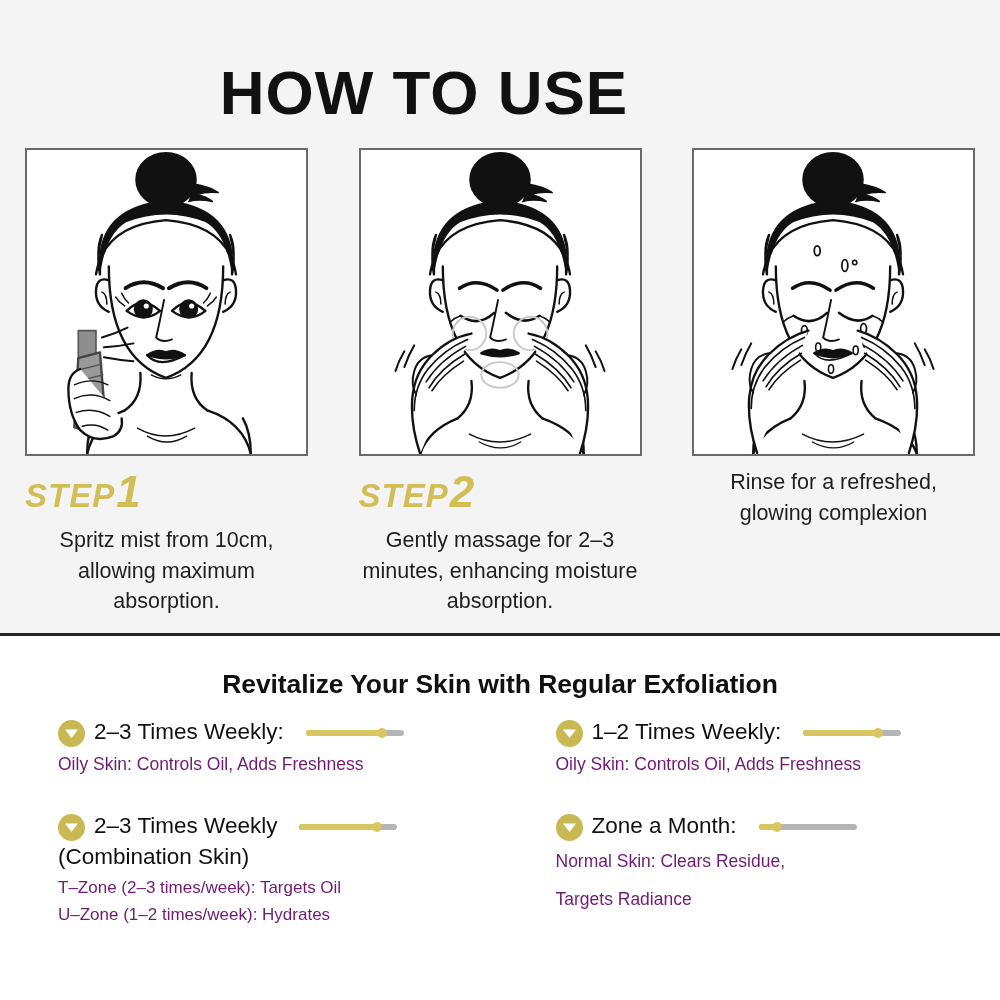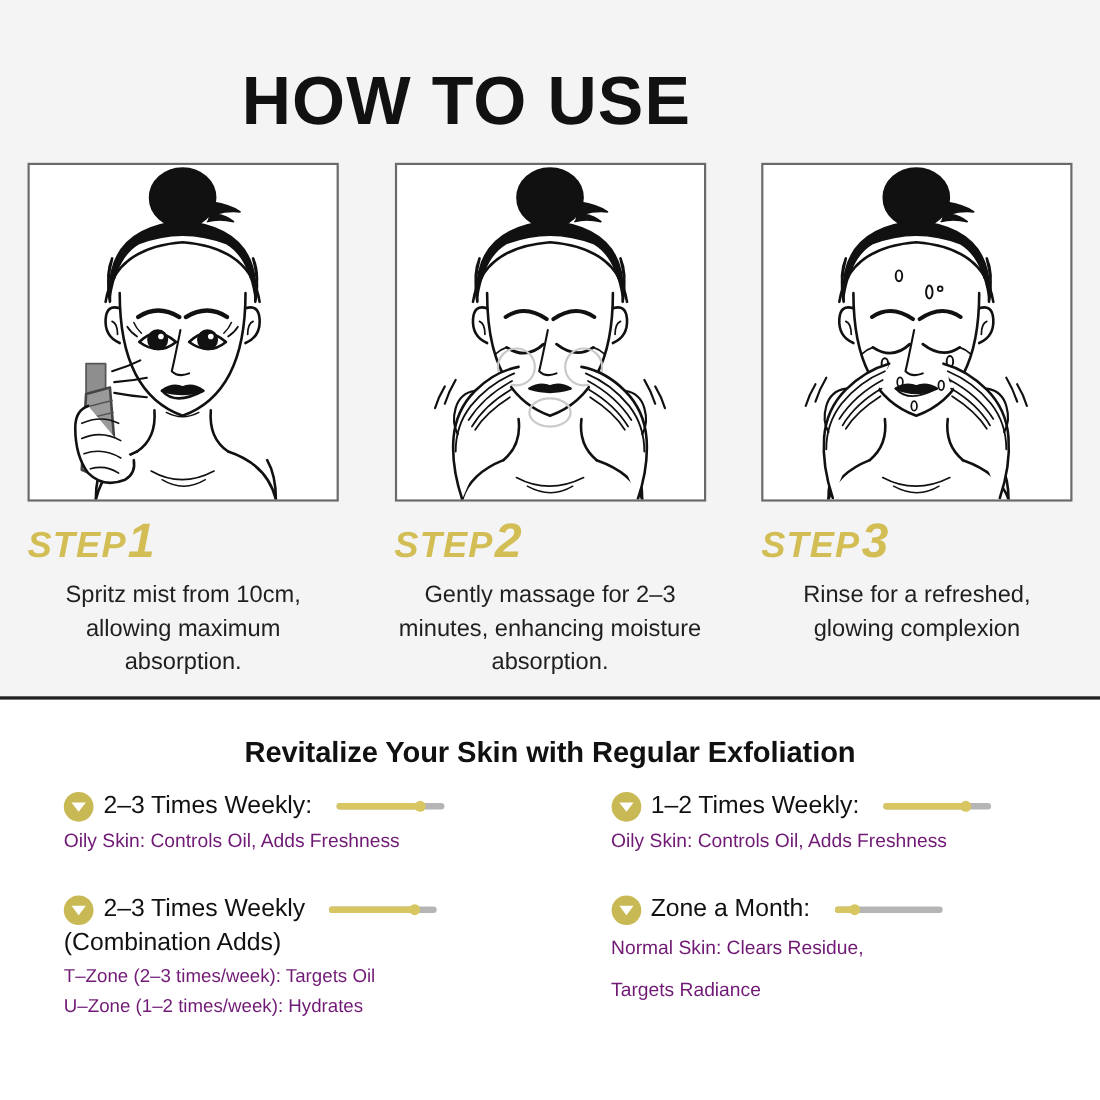--- a/index.html
+++ b/index.html
@@ -377,23 +377,20 @@
               <path d="M174 213 q22 14 32 30" stroke-width="1.6"></path>
               <path d="M206 206 q14 2 18 16 q4 14 -2 24" stroke-width="2"></path>
 
               <path d="M58 196 q-6 10 -10 22" stroke-width="2"></path>
               <path d="M48 202 q-6 10 -9 20" stroke-width="2"></path>
               <path d="M224 196 q6 10 10 22" stroke-width="2"></path>
               <path d="M234 202 q6 10 9 20" stroke-width="2"></path>
             </g>
           </svg>
         </div>
-        <div class="step-label">
-          <span class="step-word">STEP</span><span class="step-num">3</span>
-        </div>
         <div class="step-desc">Rinse for a refreshed, glowing complexion</div>
       </div>
 
     </div>
   </div>
 
   <div class="bottom-section">
 
     <div class="section-heading">Revitalize Your Skin with Regular Exfoliation</div>
 
@@ -425,21 +422,21 @@
                   <path d="M1 1.5 L7.5 10 L14 1.5 Z" fill="#ffffff"></path>
                 </svg>
             </span>
             <span class="freq-title">2–3 Times Weekly</span>
             <span class="slider">
               <span class="track"></span>
               <span class="fill" style="width:79%"></span>
               <span class="knob" style="left:79%"></span>
             </span>
           </div>
-          <div class="freq-title2">(Combination Adds)</div>
+          <div class="freq-title2">(Combination Skin)</div>
           <div class="freq-sub small">T–Zone (2–3 times/week): Targets Oil</div>
           <div class="freq-sub small">U–Zone (1–2 times/week): Hydrates</div>
         </div>
 
       </div>
 
       <div class="freq-col right">
 
         <div class="freq-item">
           <div class="freq-head">

